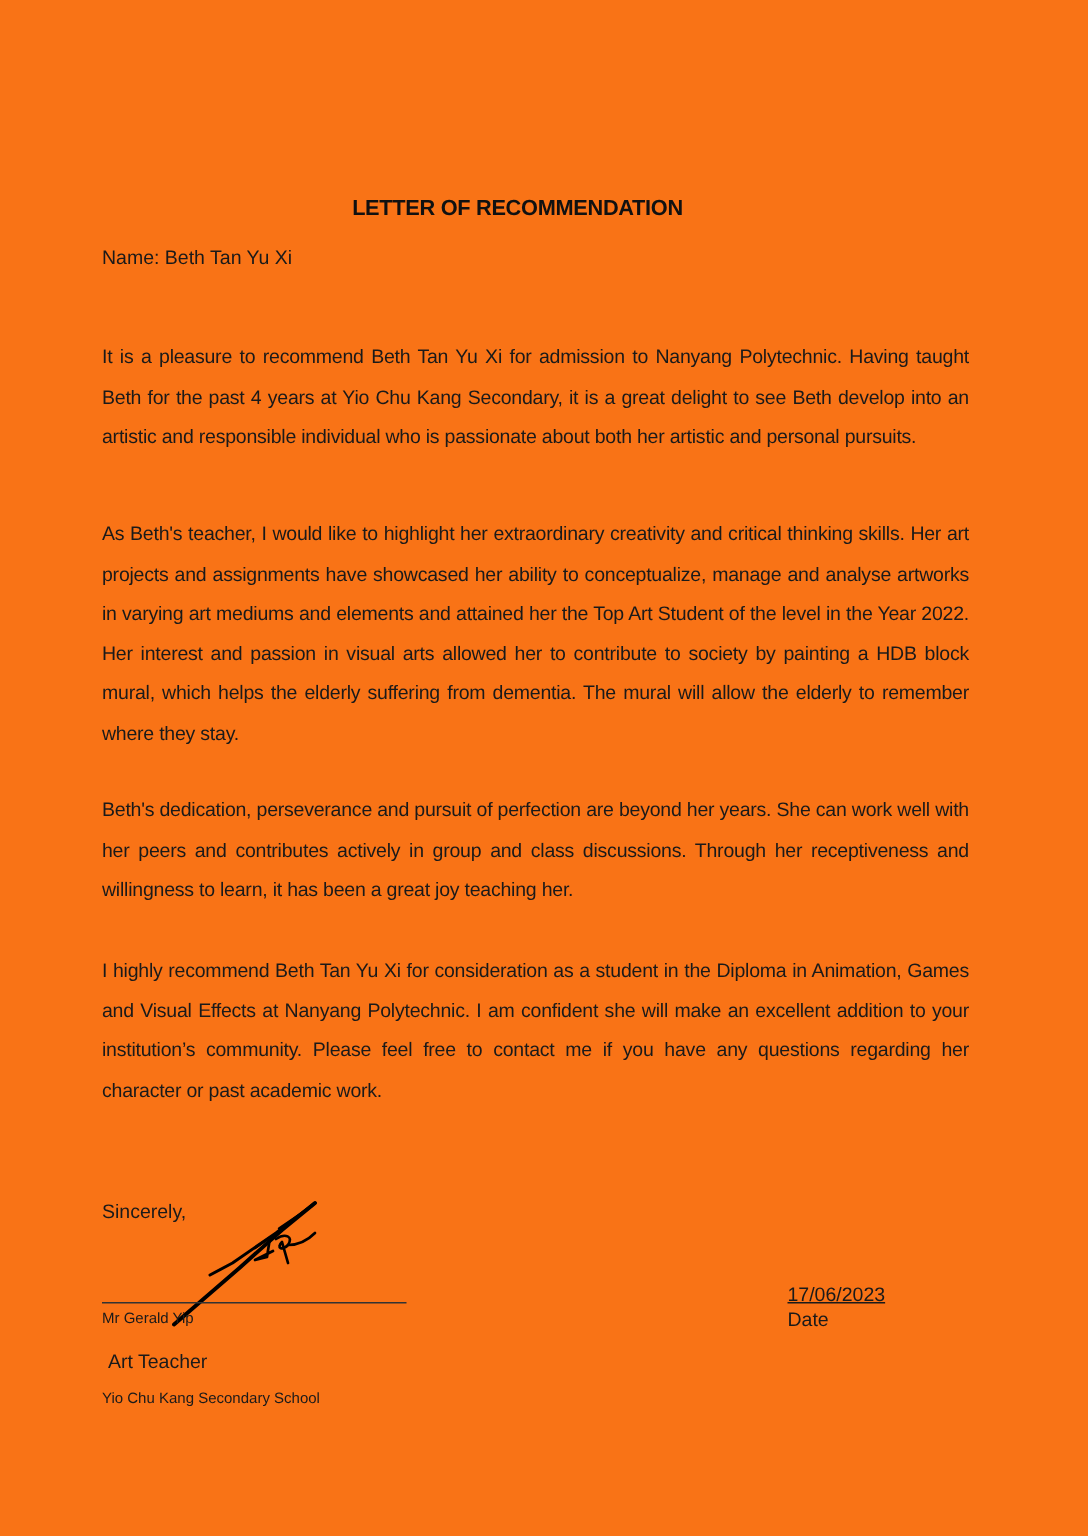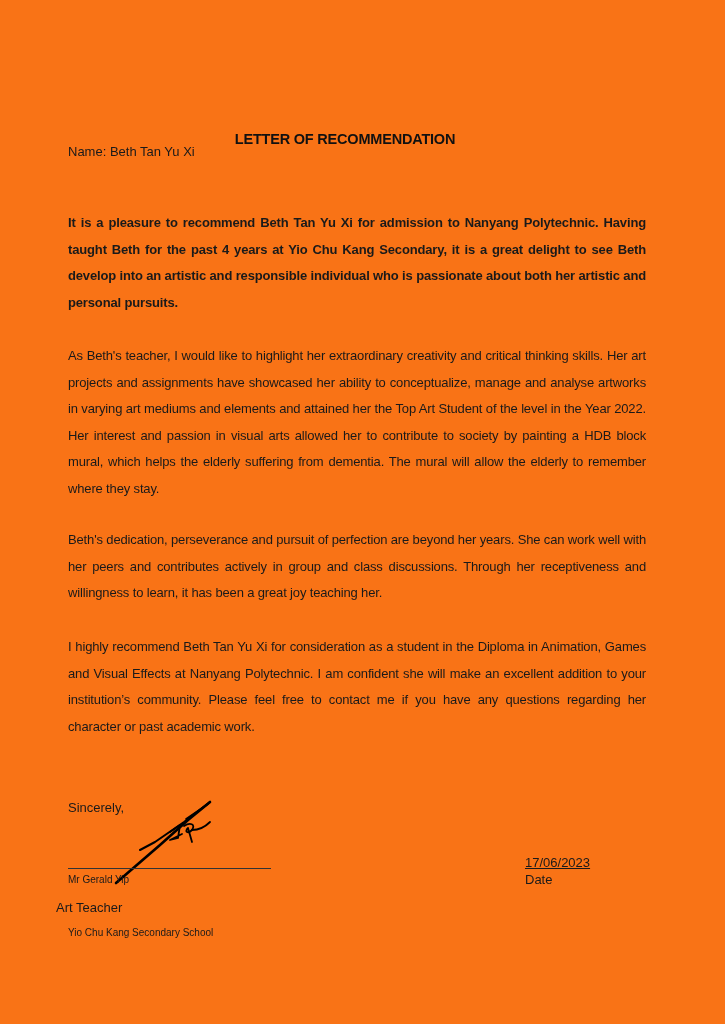--- a/index.html
+++ b/index.html
@@ -27,38 +27,38 @@
       left: 0;
       width: 690px;
       text-align: center;
       font-weight: bold;
       font-size: 14.5px;
       letter-spacing: -0.2px;
       color: #111;
     }
     .name-line {
       position: absolute;
-      top: 144px;
+      top: 164px;
       left: 68px;
       font-size: 13px;
       color: #1a1a1a;
       text-align: right;
     }
     .para {
       position: absolute;
       left: 68px;
       width: 578px;
       font-size: 13px;
       line-height: 26.5px;
       text-align: justify;
       color: #1a1a1a;
       letter-spacing: -0.15px;
       word-spacing: 0px;
     }
-    .p1 { top: 210px; font-weight: bold; }
+    .p1 { top: 225px; }
     .p2 { top: 343px; }
     .p3 { top: 527px; }
     .p4 { top: 634px; }
     .closing {
       position: absolute;
       top: 800px;
       left: 68px;
       font-size: 13px;
       text-align: center;
     }
@@ -73,21 +73,21 @@
     .sig-name {
       position: absolute;
       top: 874px;
       left: 68px;
       font-size: 10px;
       text-align: right;
     }
     .sig-role {
       position: absolute;
       top: 900px;
-      left: 56px;
+      left: 72px;
       font-size: 13px;
     }
     .sig-school {
       position: absolute;
       top: 927px;
       left: 68px;
       font-size: 10px;
     }
     .date-value {
       position: absolute;

